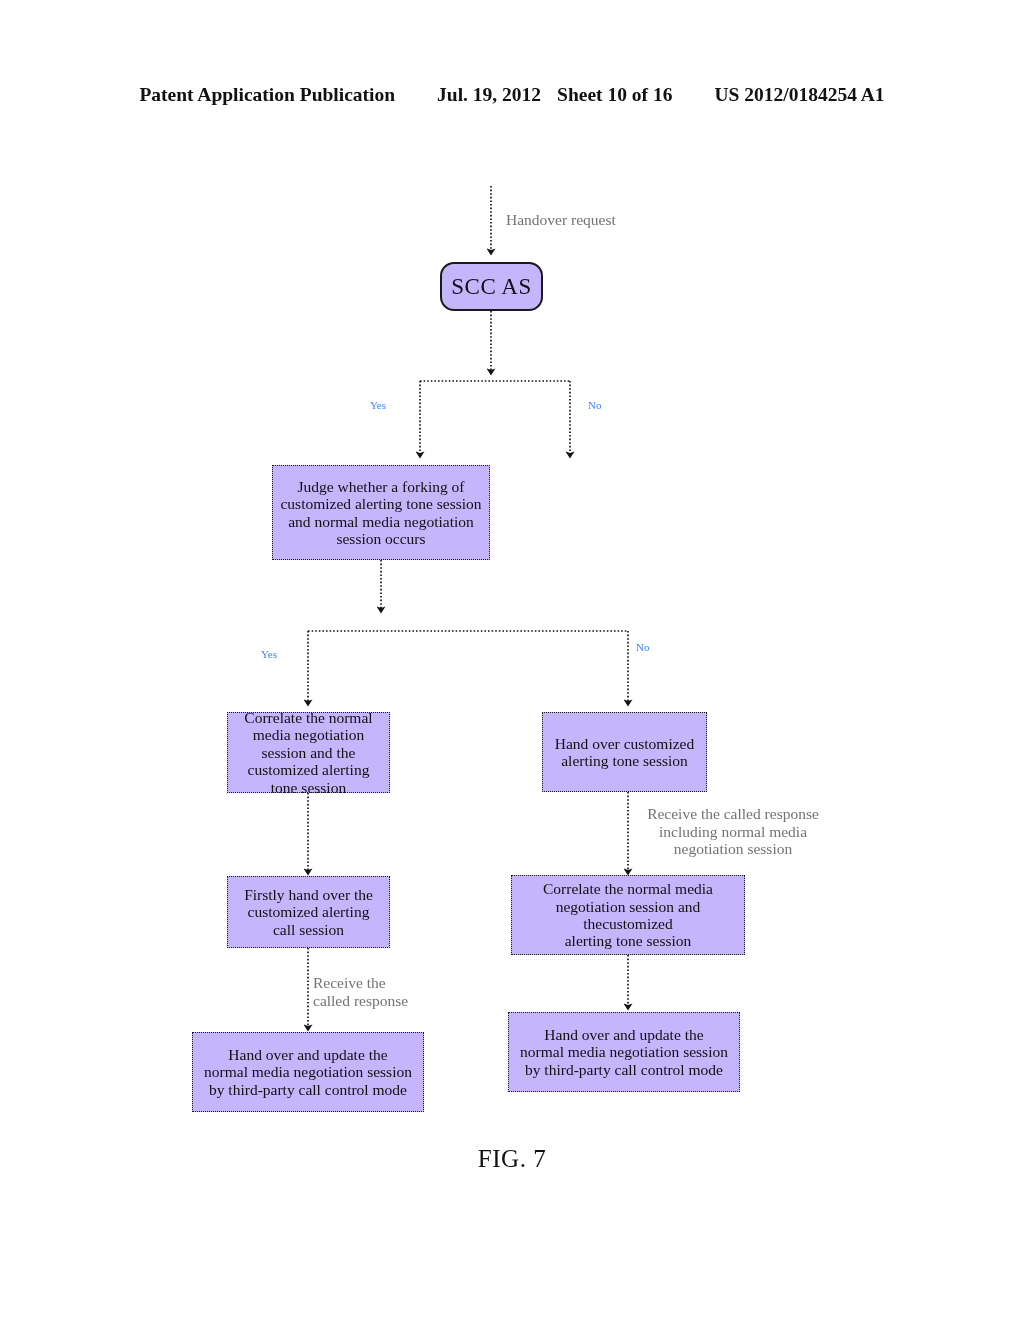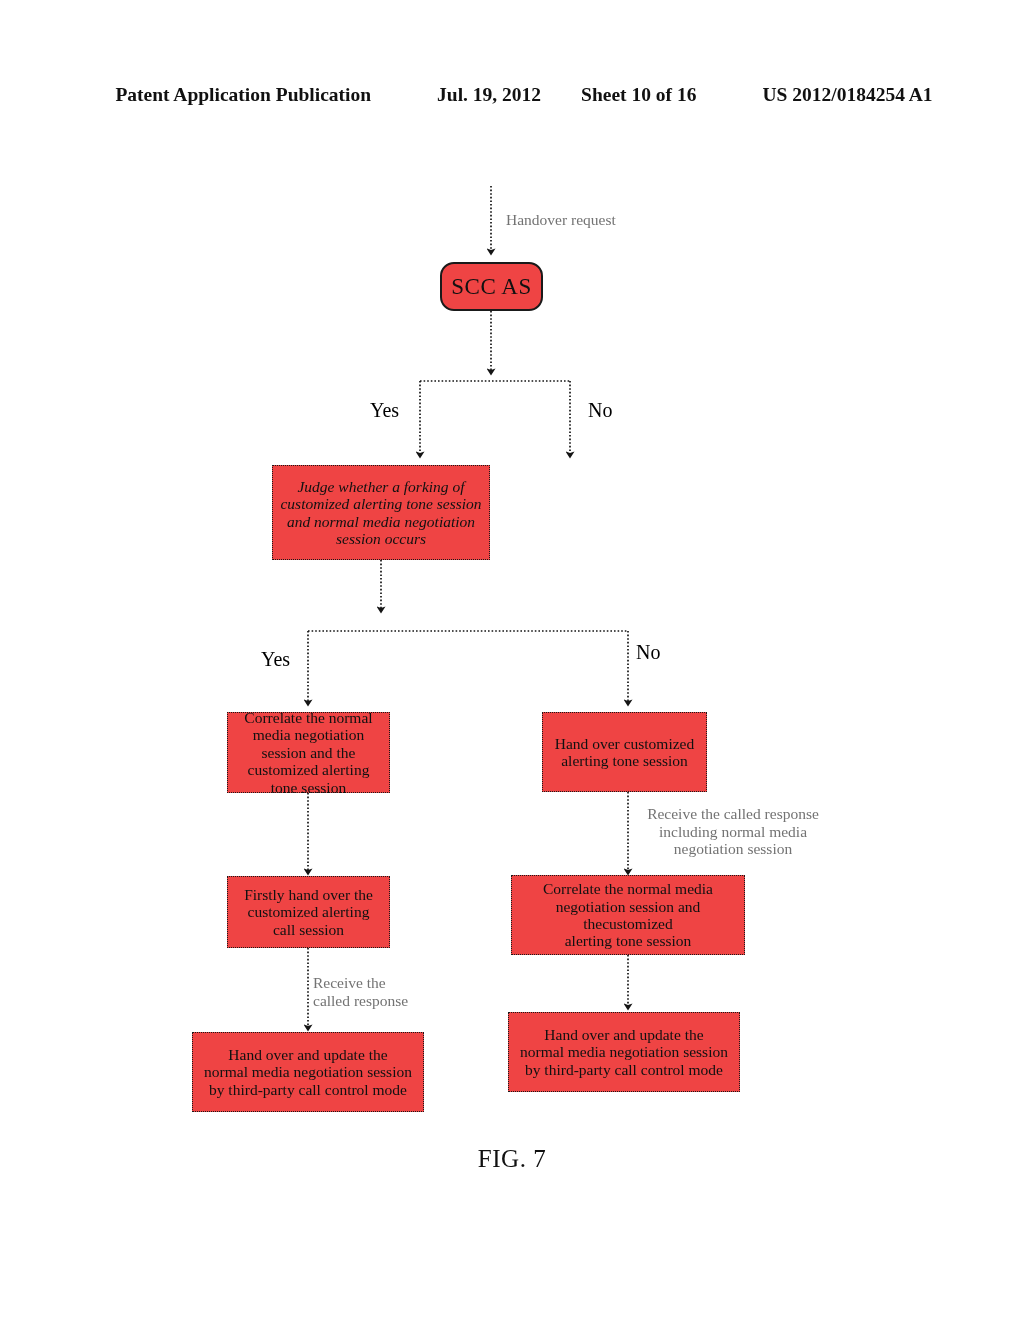--- a/index.html
+++ b/index.html
@@ -24,21 +24,21 @@
     width: 1024px;
     height: 26px;
     display: flex;
     align-items: baseline;
     justify-content: center;
     font-weight: bold;
     font-size: 19.5px;
     letter-spacing: 0px;
     white-space: nowrap;
   }
-  #page-header .hdr-seg { display: inline-block; margin-left: 24px; }
+  #page-header .hdr-seg { display: inline-block; }
   .hdr-gap-1 { width: 42px; display: inline-block; }
   .hdr-gap-2 { width: 16px; display: inline-block; }
   .hdr-gap-3 { width: 42px; display: inline-block; }
 
   
   #flowchart {
     position: absolute;
     top: 0;
     left: 0;
     width: 1024px;
@@ -50,21 +50,21 @@
     left: 0;
     width: 1024px;
     height: 1320px;
   }
 
   
   .node {
     position: absolute;
     box-sizing: border-box;
     border: 1.6px dotted #1a1a1a;
-    background: #ef4444;
+    background: #c4b5fd;
     display: flex;
     align-items: center;
     justify-content: center;
     text-align: center;
     line-height: 1.12;
     font-size: 15.5px;
     padding: 2px 3px;
     white-space: pre-line;
   }
   .node.terminator {
@@ -79,22 +79,22 @@
     position: absolute;
     font-size: 15.5px;
     line-height: 1.14;
     text-align: center;
     white-space: pre-line;
     color: #737373;
   }
   .edge-label.left-align { text-align: left; }
   .branch-label {
     position: absolute;
-    font-size: 20px;
-    color: #000000;
+    font-size: 11px;
+    color: #3b82f6;
     font-family: Liberation Serif, serif;
   }
 
   
   #fig-caption {
     position: absolute;
     top: 1145px;
     left: 0;
     width: 1024px;
     text-align: center;
@@ -159,21 +159,21 @@
   <div class="edge-label" style="top:974px; left:313px; width:150px; text-align:left;">Receive the
 called response</div>
 
   <div class="branch-label" style="top:399px; left:370px;">Yes</div>
   <div class="branch-label" style="top:399px; left:588px;">No</div>
   <div class="branch-label" style="top:648px; left:261px;">Yes</div>
   <div class="branch-label" style="top:641px; left:636px;">No</div>
 
   <div class="node terminator" style="top:262px; left:440px; width:103px; height:49px;">SCC AS</div>
 
-  <div class="node" style="top:465px; left:272px; width:218px; height:95px;font-style:italic;">Judge whether a forking of
+  <div class="node" style="top:465px; left:272px; width:218px; height:95px;">Judge whether a forking of
 customized alerting tone session
 and normal media negotiation
 session occurs</div>
 
 
   <div class="node" style="top:712px; left:227px; width:163px; height:81px;">Correlate the normal
 media negotiation
 session and the
 customized alerting
 tone session</div>

